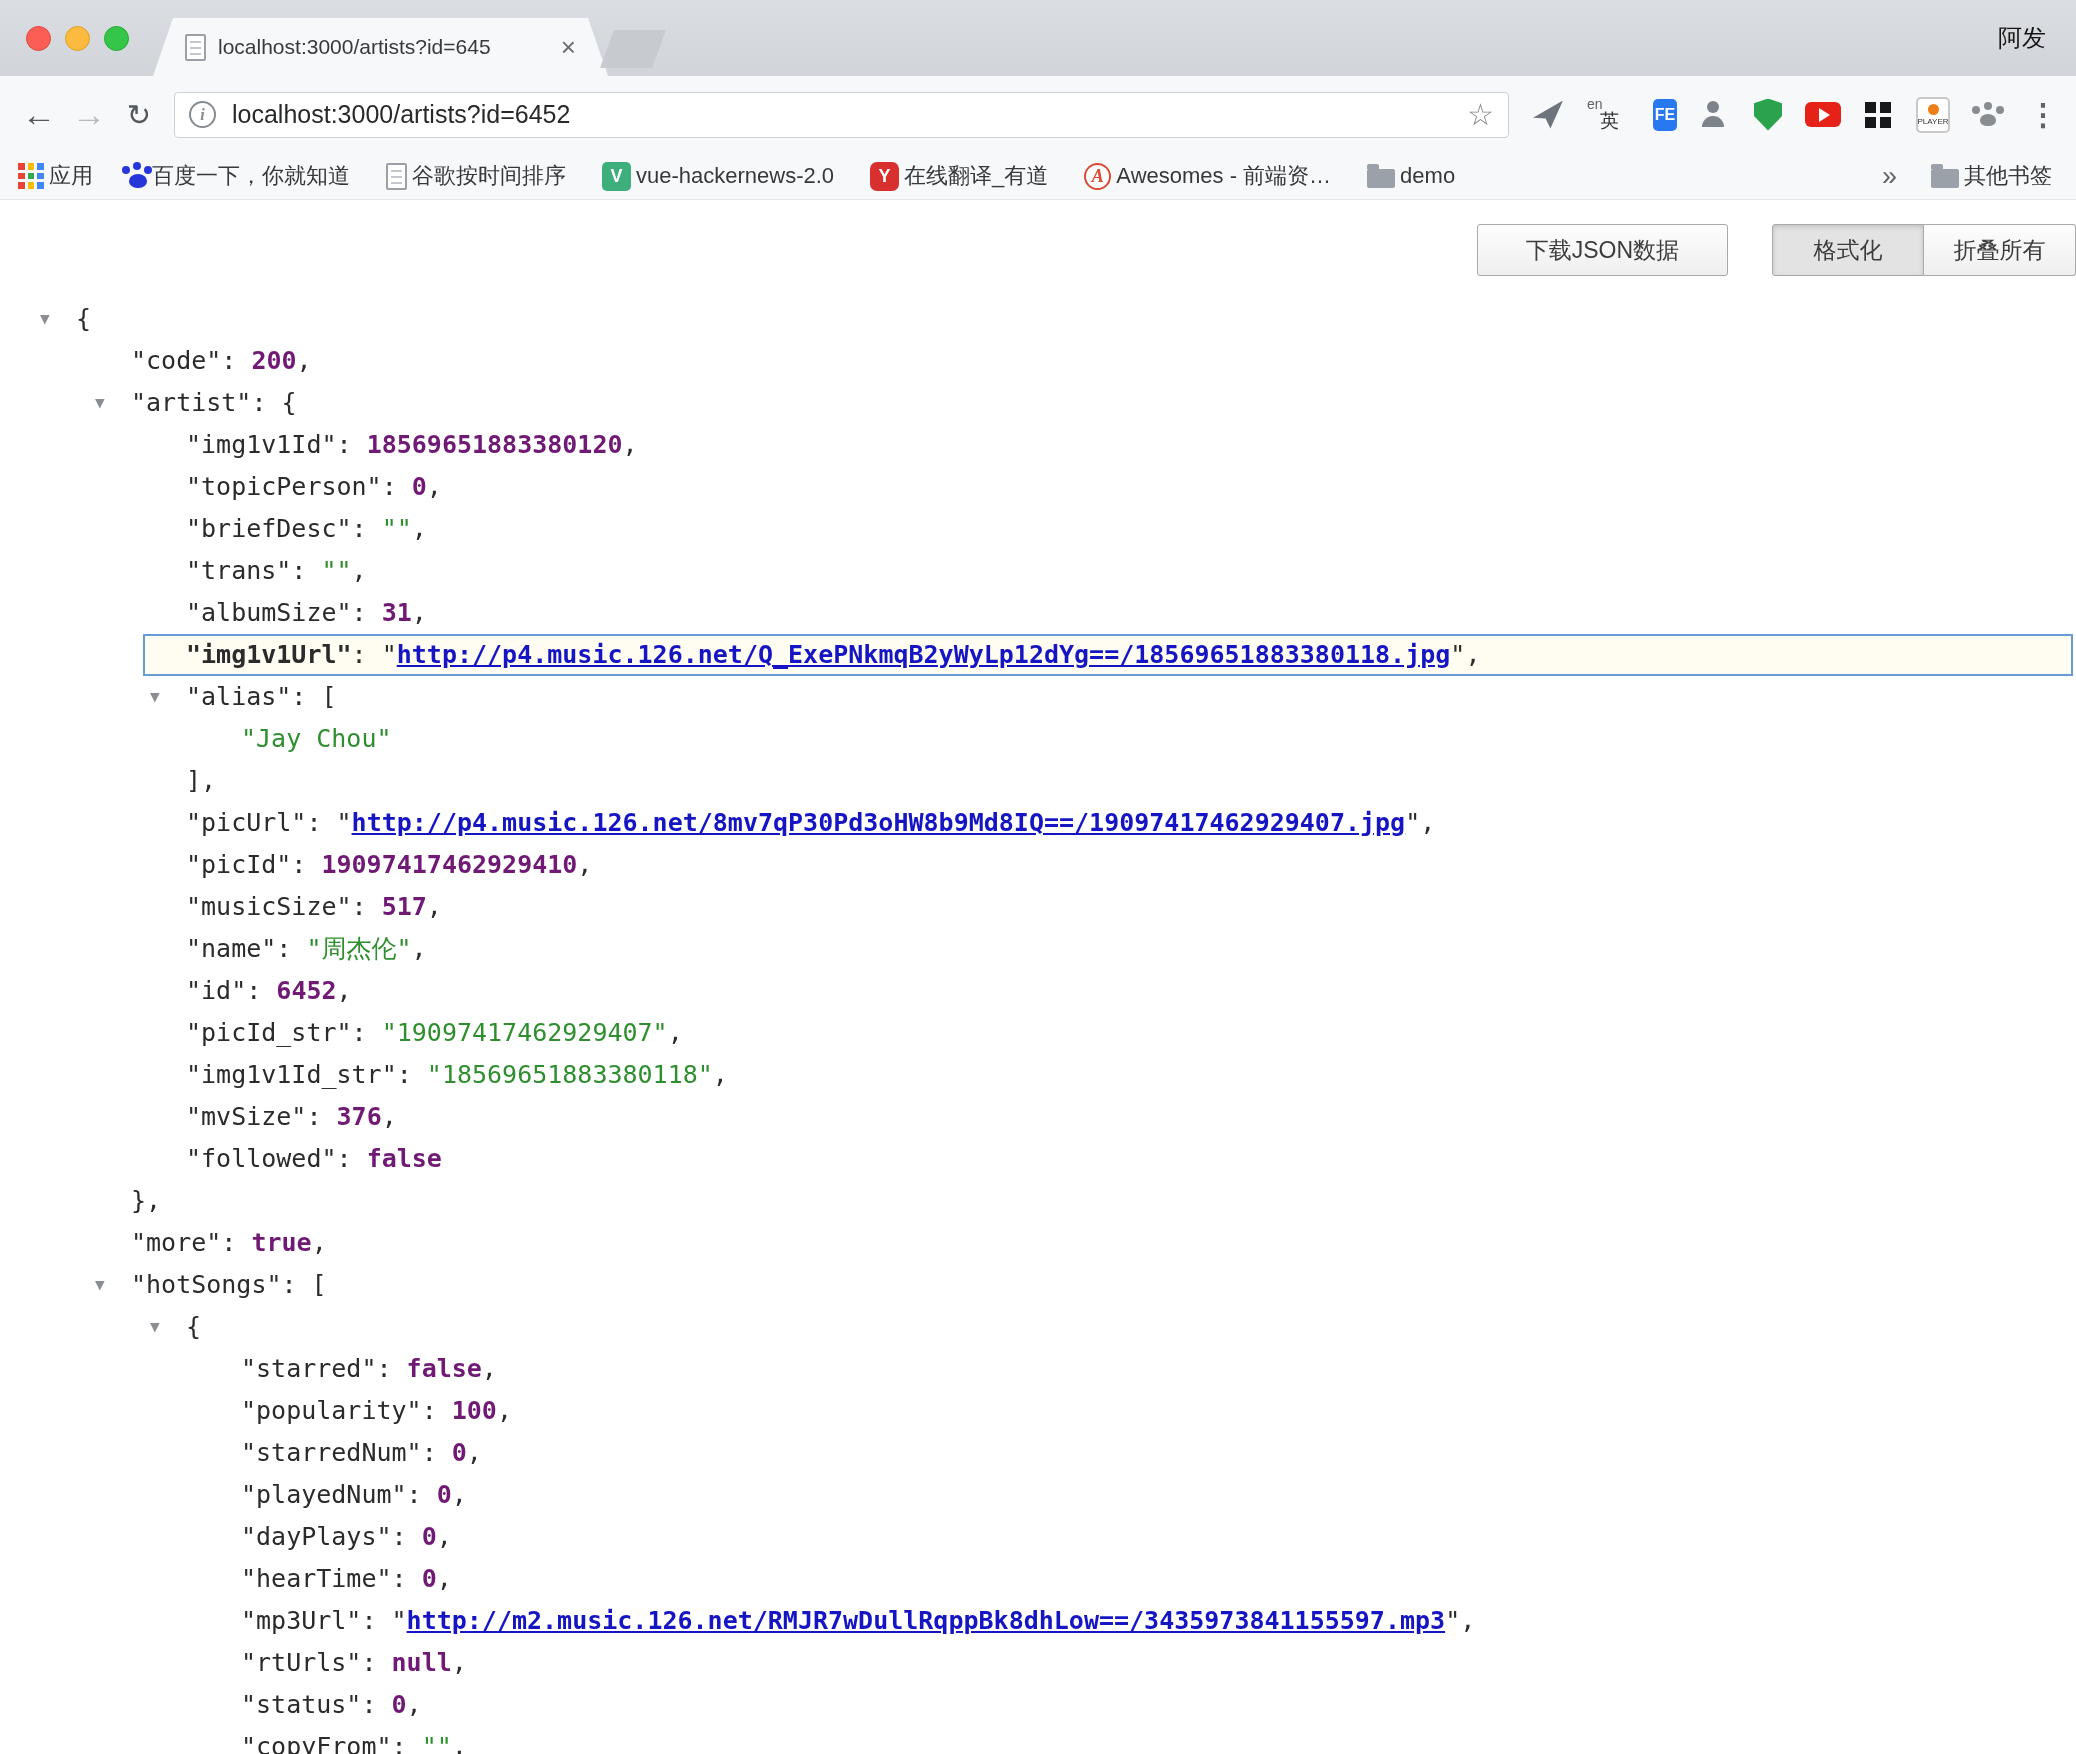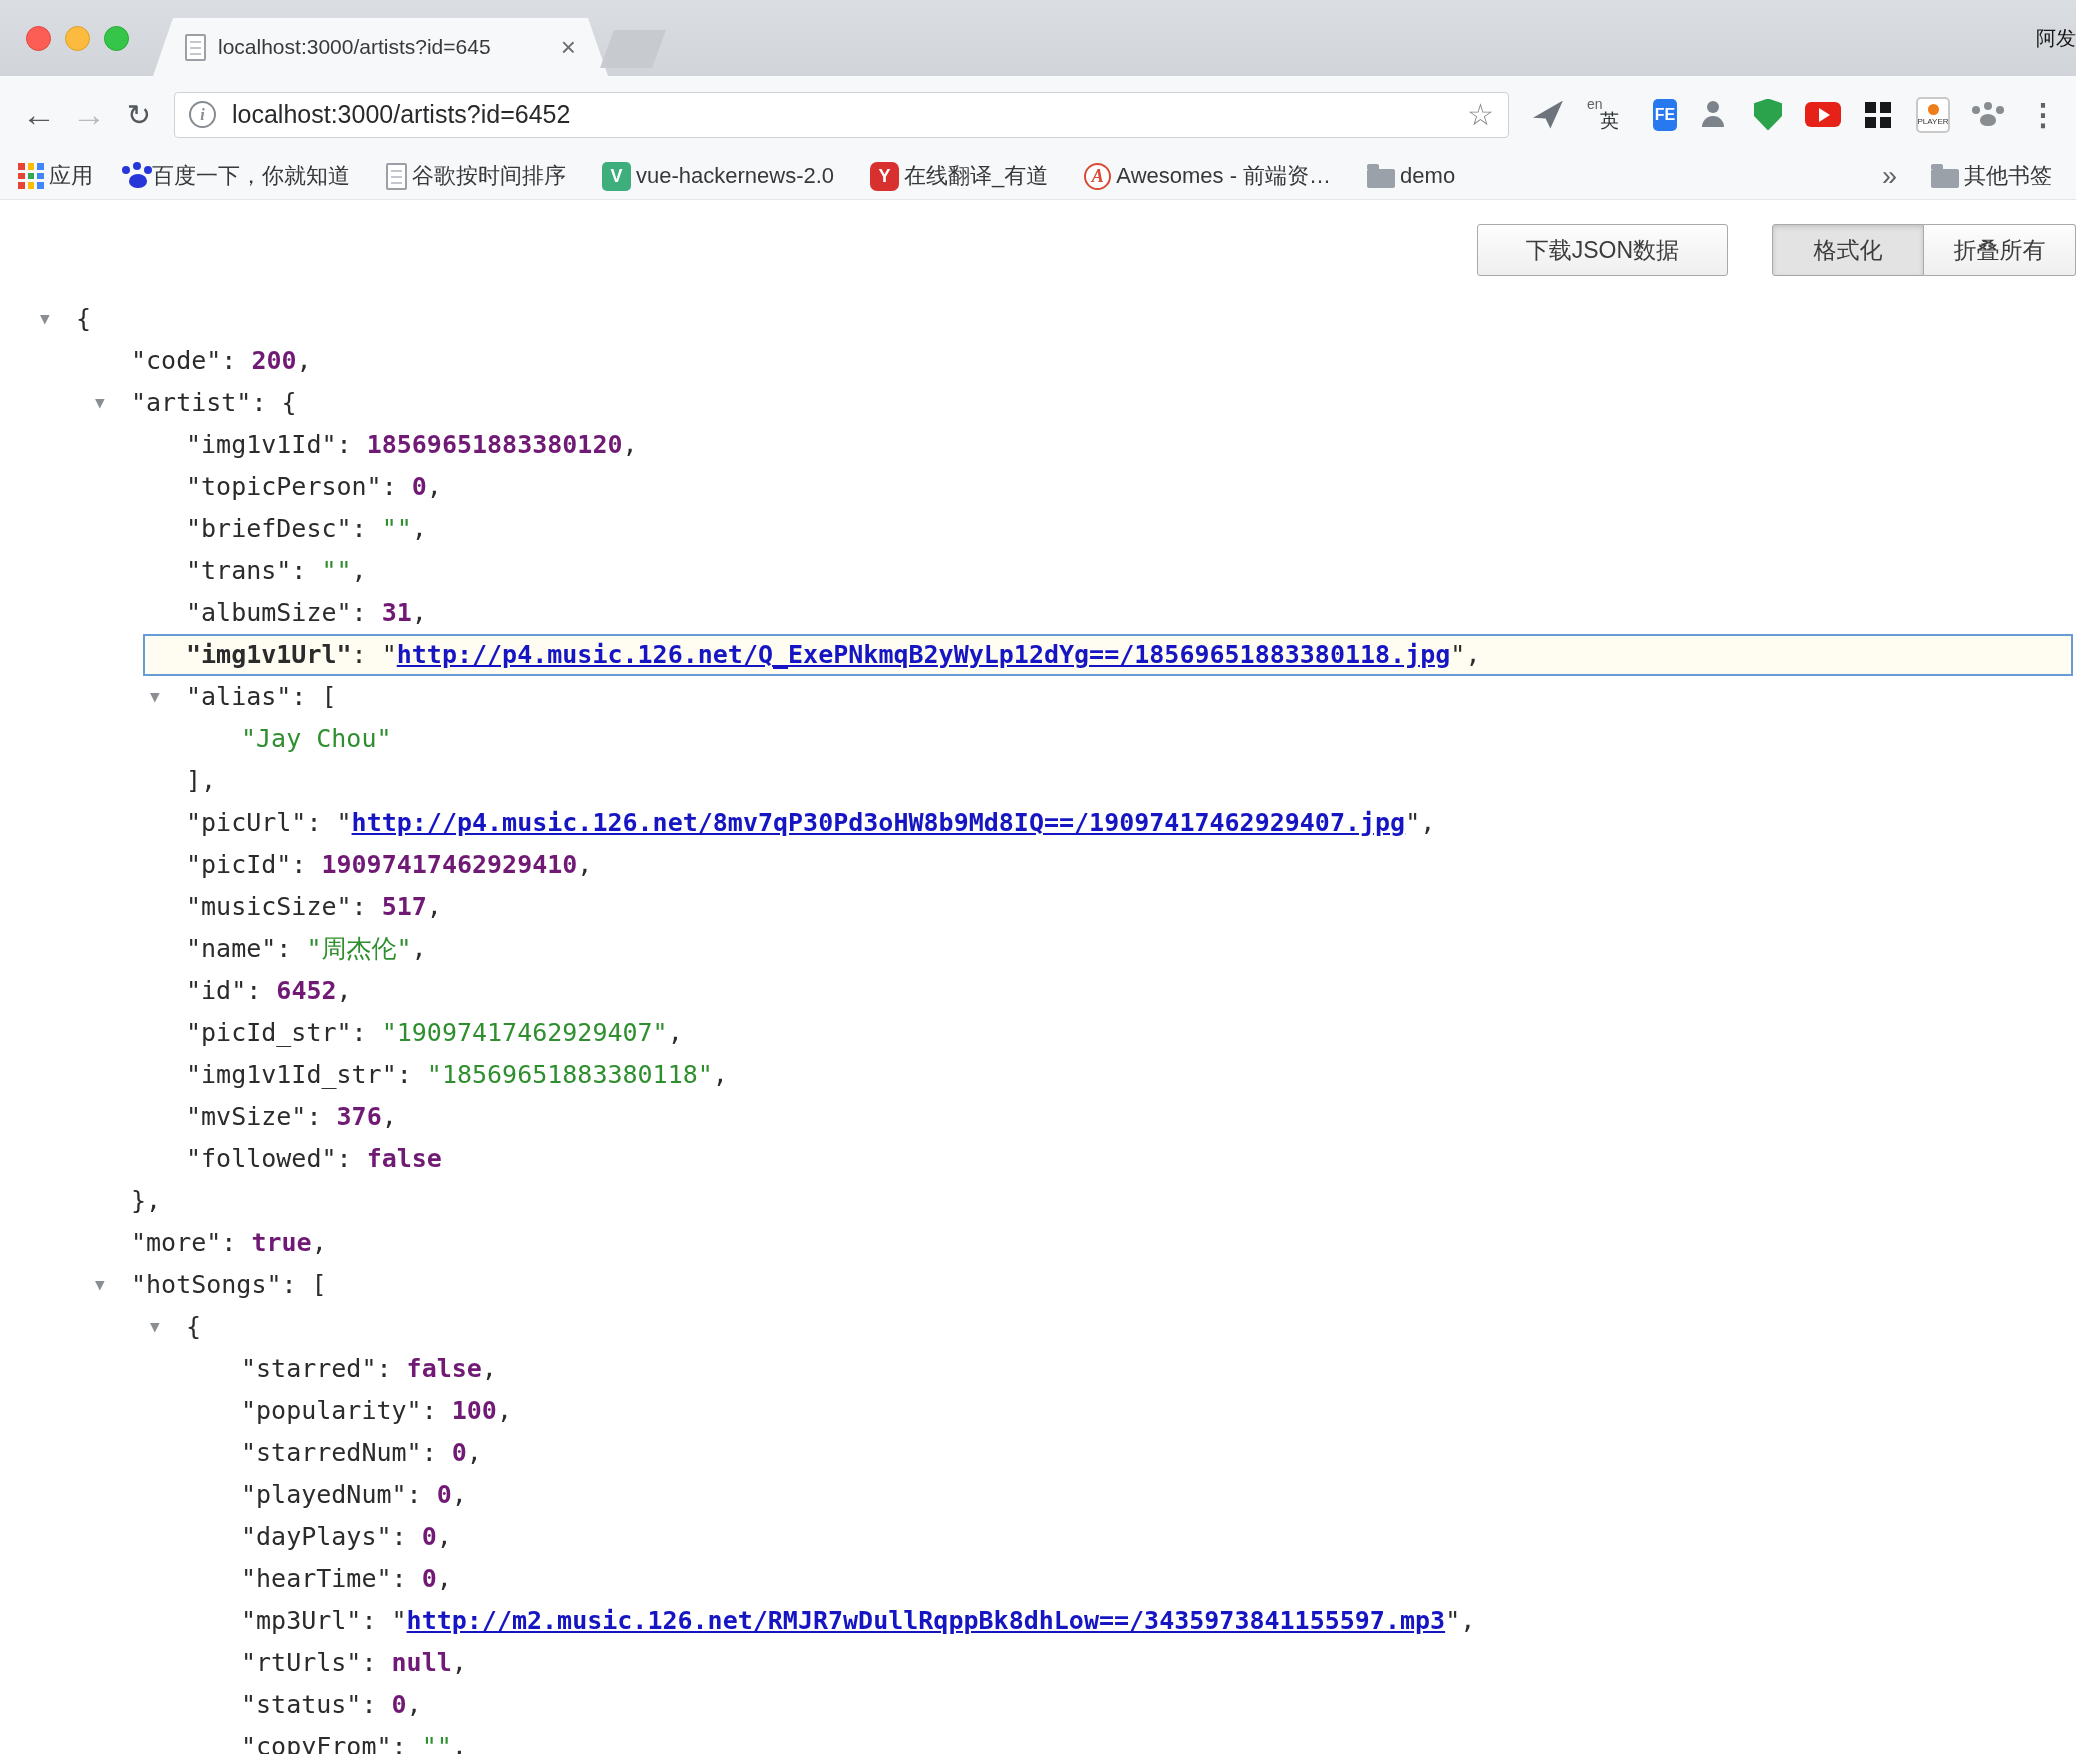--- a/index.html
+++ b/index.html
@@ -16,21 +16,21 @@
   .tl.red    { background:#fc5d55; border:1px solid #e2463d; }
   .tl.yellow { background:#fcbb3f; border:1px solid #dfa023; }
   .tl.green  { background:#35c649; border:1px solid #26a934; }
   .tab { margin-left:153px; width:455px; height:58px; background:#f7f8f9;
          clip-path:polygon(20px 0, calc(100% - 20px) 0, 100% 100%, 0 100%);
          display:flex; align-items:center; padding:15px 32px; }
   .tab-title { font-size:21px; color:#37393b; flex:1; white-space:nowrap; overflow:hidden; margin-left:12px; }
   .tab-close { font-size:26px; color:#6b6f73; margin-left:8px; }
   .newtab { width:66px; height:38px; margin-left:-8px; margin-bottom:8px; background:#c7cacf;
             clip-path:polygon(14px 0, 100% 0, calc(100% - 14px) 100%, 0 100%); }
-  .user-label { margin-left:auto; align-self:center; font-size:20px; color:#161616; }
+  .user-label { margin-left:auto; align-self:center; padding-right:30px; font-size:24px; color:#161616; }
 
   
   .toolbar { height:77px; background:#f7f8f9; display:flex; align-items:center; padding:0 14px; }
   .nav-btn { width:50px; height:50px; display:flex; align-items:center; justify-content:center;
              font-size:34px; color:#54595e; border-radius:25px; }
   .nav-btn.disabled { color:#b7bbbf; }
   .nav-btn.reload { font-size:29px; }
   .omnibox { flex:1; height:46px; background:#fff; border:1px solid #cdd1d5; border-radius:4px;
              display:flex; align-items:center; margin:0 10px; padding:0 14px; }
   .info-icon { width:27px; height:27px; border:2px solid #858b90; border-radius:50%; flex:none;

